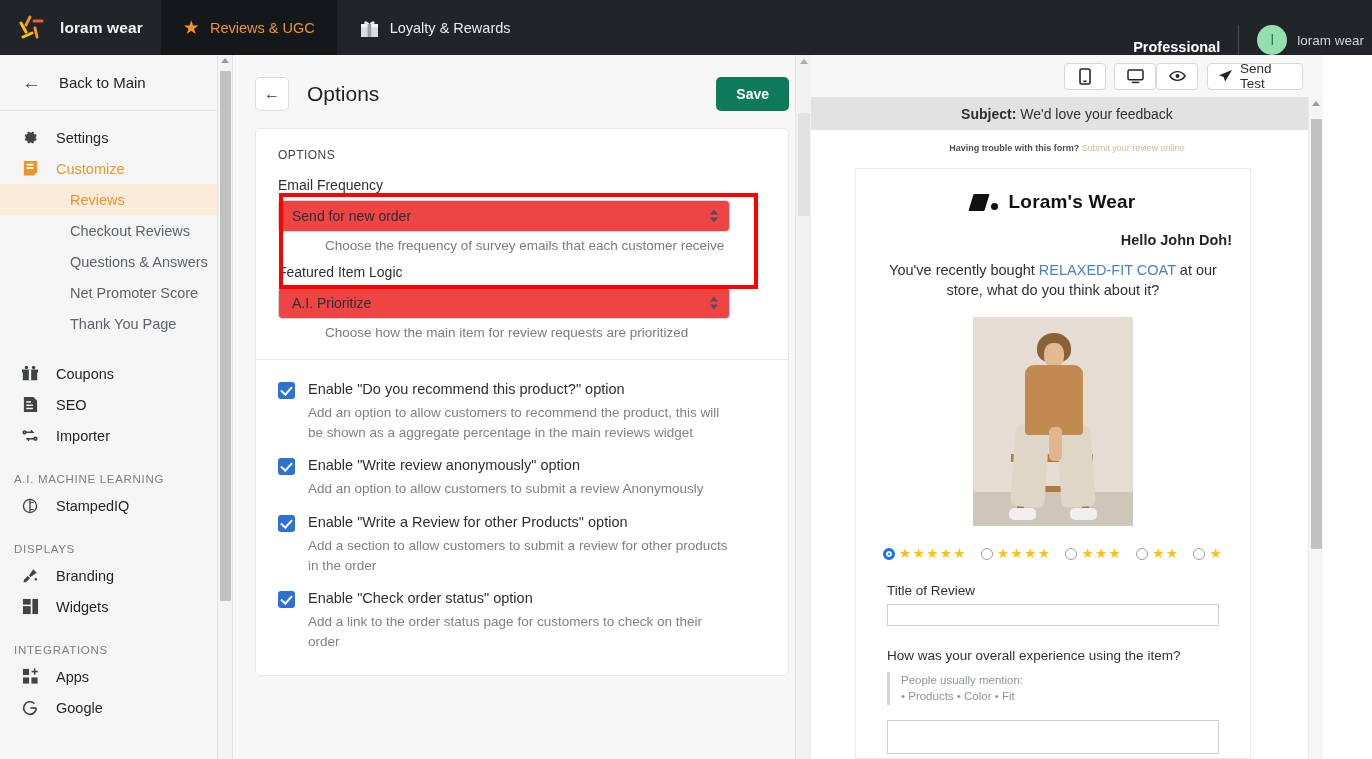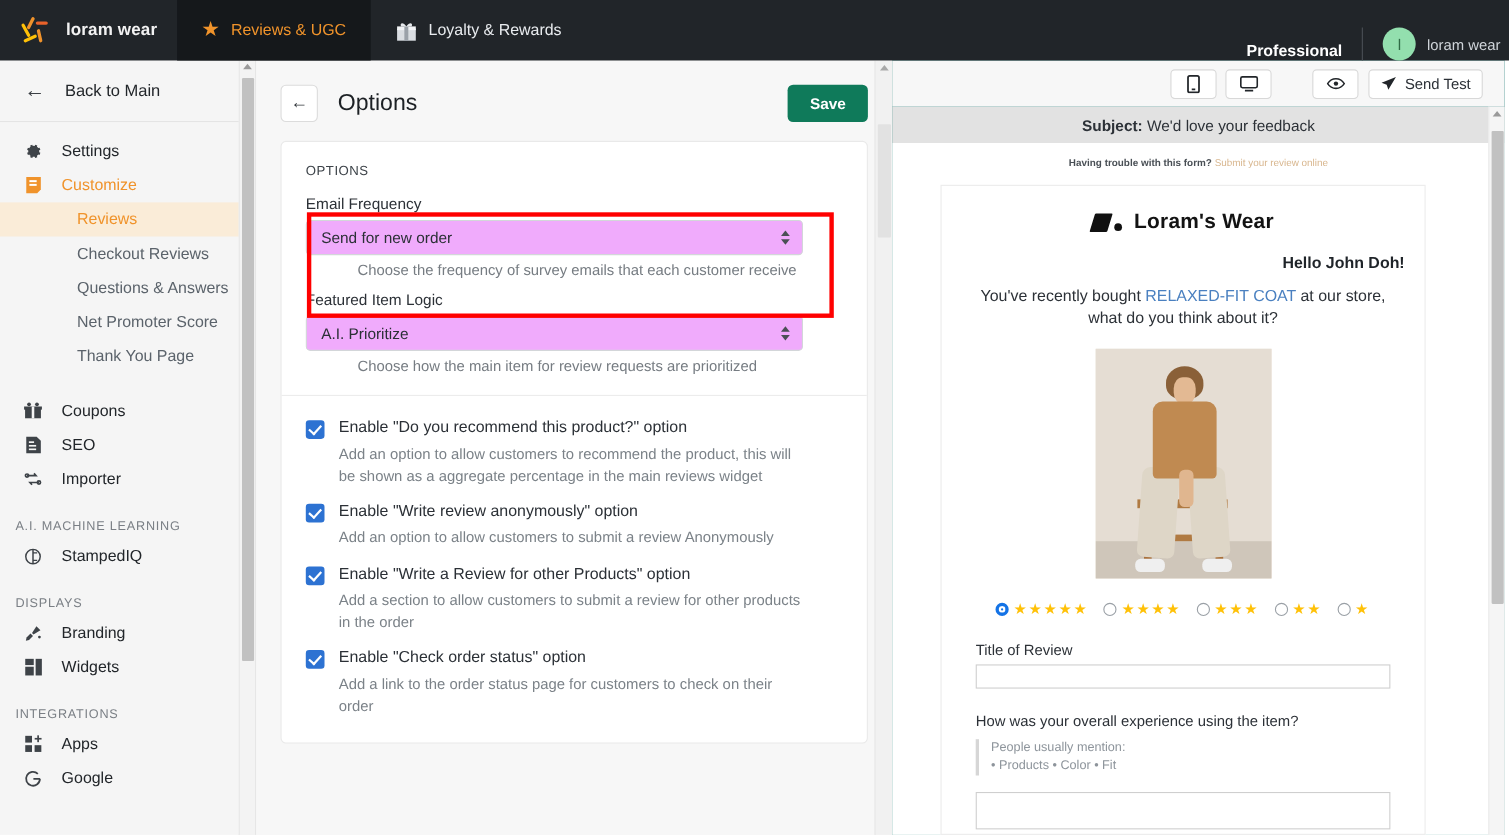--- a/index.html
+++ b/index.html
@@ -143,21 +143,21 @@
   }
   .card-label {
     font-size: 12px; color: #3d4349; letter-spacing: .45px;
     padding: 19px 22px 4px 22px;
   }
   .field-wrap { padding: 0 22px; }
   .field { padding-top: 11px; }
   .field-label { font-size: 14px; color: #2c3137; margin-bottom: 7px; }
   .select {
     position: relative; width: 452px; height: 32px;
-    border: 1px solid #d3d6d9; border-radius: 4px; background: #f0abfc;
+    border: 1px solid #d3d6d9; border-radius: 4px; background: #ef4444;
     display: flex; align-items: center; padding-left: 13px;
     font-size: 14px; color: #2b3036; cursor: pointer;
   }
   .select .spin {
     position: absolute; right: 11px; top: 50%; transform: translateY(-50%);
     display: flex; flex-direction: column; gap: 3px; line-height: 0;
   }
   .caret-up, .caret-dn {
     width: 0; height: 0; border-left: 4px solid transparent;
     border-right: 4px solid transparent;
@@ -200,22 +200,22 @@
   }
   .mp-scroll .uparrow {
     position: absolute; top: 4px; left: 4px;
     width: 0; height: 0; border-left: 4px solid transparent;
     border-right: 4px solid transparent; border-bottom: 5px solid #a8a8a8;
   }
 
   
   .preview {
     position: absolute; top: 55px; left: 811px;
-    width: 557px; height: 704px;
-    background: #0f766e; overflow: hidden;
+    width: 512px; height: 704px;
+    background: #3b82f6; overflow: hidden;
   }
   .preview-toolbar {
     height: 42px; background: #f7f7f7; display: flex;
     align-items: center; padding: 0 20px 0 0;
   }
   .tb-group { display: flex; gap: 8px; margin-left: 253px; }
   .tb-btn {
     height: 27px; min-width: 42px; border: 1px solid #d8d8d8;
     background: #fff; border-radius: 4px; cursor: pointer;
     display: flex; align-items: center; justify-content: center;

